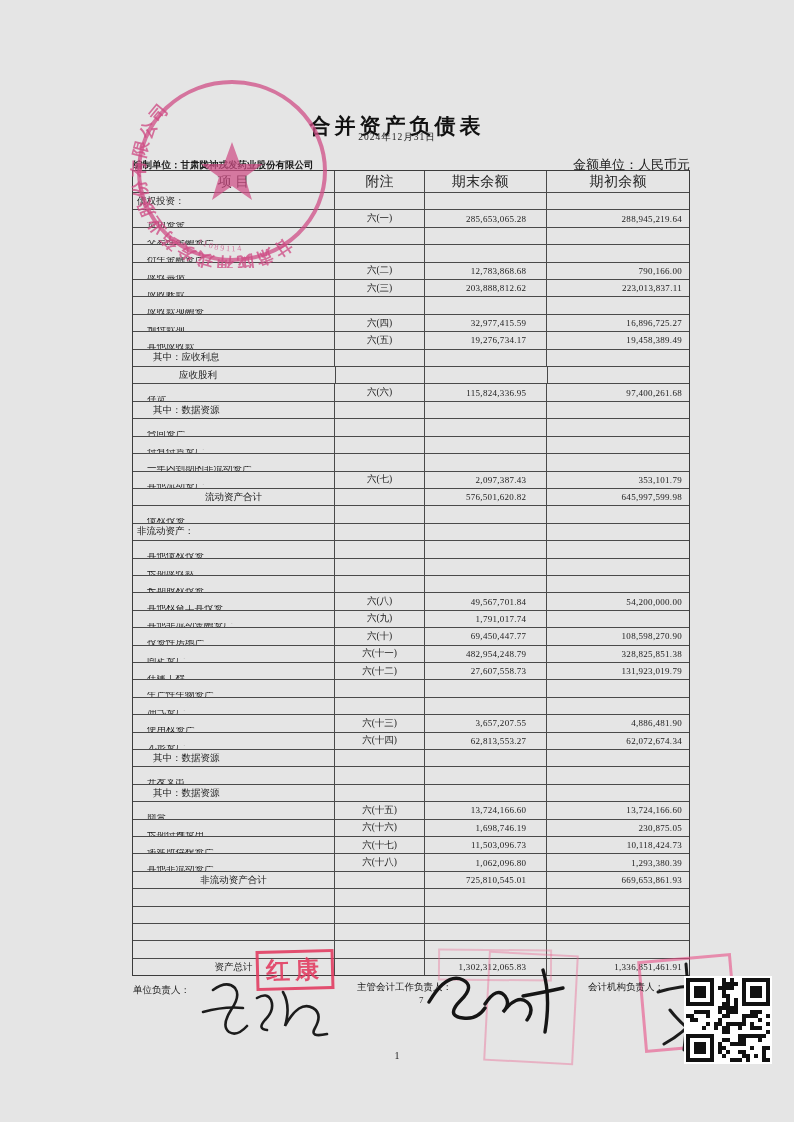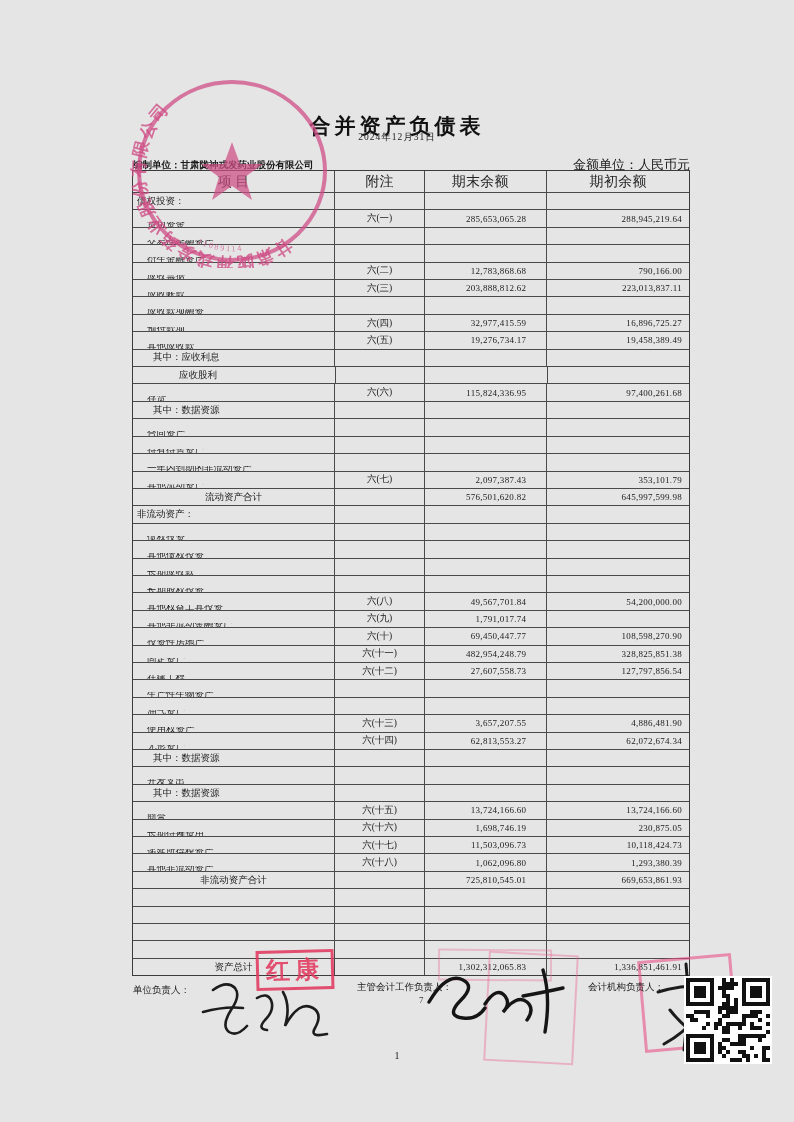--- a/index.html
+++ b/index.html
@@ -175,27 +175,27 @@
           <div class="cell c-end">2,097,387.43</div>
           <div class="cell c-beg">353,101.79</div>
         </div>
         <div class="bs-row">
           <div class="cell c-item ctr">流动资产合计</div>
           <div class="cell c-note"></div>
           <div class="cell c-end">576,501,620.82</div>
           <div class="cell c-beg">645,997,599.98</div>
         </div>
         <div class="bs-row">
+          <div class="cell c-item ind1">债权投资</div>
+          <div class="cell c-note"></div>
+          <div class="cell c-end"></div>
+          <div class="cell c-beg"></div>
+        </div>
+        <div class="bs-row">
           <div class="cell c-item ind0">非流动资产：</div>
-          <div class="cell c-note"></div>
-          <div class="cell c-end"></div>
-          <div class="cell c-beg"></div>
-        </div>
-        <div class="bs-row">
-          <div class="cell c-item ind1">债权投资</div>
           <div class="cell c-note"></div>
           <div class="cell c-end"></div>
           <div class="cell c-beg"></div>
         </div>
         <div class="bs-row">
           <div class="cell c-item ind1">其他债权投资</div>
           <div class="cell c-note"></div>
           <div class="cell c-end"></div>
           <div class="cell c-beg"></div>
         </div>
@@ -232,21 +232,21 @@
         <div class="bs-row">
           <div class="cell c-item ind1">固定资产</div>
           <div class="cell c-note">六(十一)</div>
           <div class="cell c-end">482,954,248.79</div>
           <div class="cell c-beg">328,825,851.38</div>
         </div>
         <div class="bs-row">
           <div class="cell c-item ind1">在建工程</div>
           <div class="cell c-note">六(十二)</div>
           <div class="cell c-end">27,607,558.73</div>
-          <div class="cell c-beg">127,797,856.54</div>
+          <div class="cell c-beg">131,923,019.79</div>
         </div>
         <div class="bs-row">
           <div class="cell c-item ind1">生产性生物资产</div>
           <div class="cell c-note"></div>
           <div class="cell c-end"></div>
           <div class="cell c-beg"></div>
         </div>
         <div class="bs-row">
           <div class="cell c-item ind1">油气资产</div>
           <div class="cell c-note"></div>

